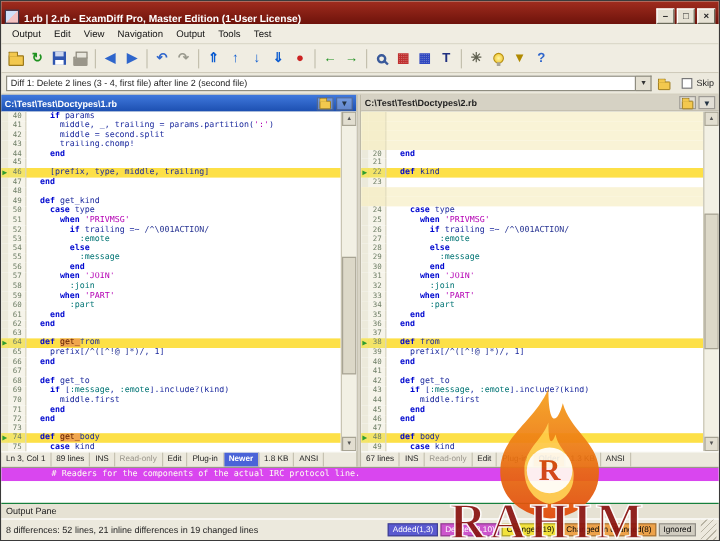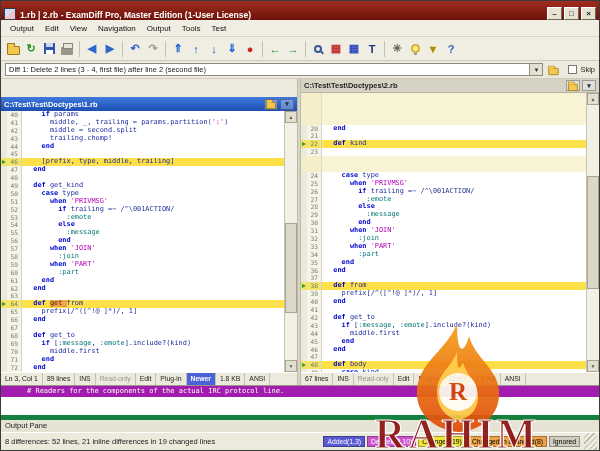--- a/index.html
+++ b/index.html
@@ -35,21 +35,21 @@
   .ic-bulb::after{content:"";position:absolute;left:2px;bottom:-3px;width:3px;height:3px;background:#a8a498;}
   
   .diffbar{flex:0 0 18px;display:flex;align-items:center;gap:3px;padding:0 4px;background:#ece9dd;border-bottom:1px solid #cfcaba;}
   .diff-field{flex:1;height:13px;background:#fff;border:1px solid #8f8d80;font-size:7.5px;line-height:12px;padding:0 3px;color:#222;white-space:nowrap;overflow:hidden;}
   .diff-drop{width:13px;height:13px;background:#e4e0d2;border:1px solid #8f8d80;border-left:none;font-size:6px;line-height:12px;text-align:center;color:#333;margin-left:-3px;}
   .skip{display:flex;align-items:flex-end;gap:3px;font-size:7.5px;margin-left:4px;color:#222;}
   .cb{width:9px;height:9px;background:#fff;border:1px solid #777;}
   
   .main{flex:1;display:flex;min-height:0;}
   .pane{display:flex;flex-direction:column;min-width:0;}
-  #paneL{width:296px;flex:0 0 296px;margin-top:18px;}
+  #paneL{width:296px;flex:0 0 296px;}
   #paneR{flex:1;}
   .splitter{flex:0 0 4px;background:#d8d4c6;border-left:1px solid #bdb9a8;border-right:1px solid #bdb9a8;}
   .phdr{flex:0 0 14px;display:flex;align-items:center;padding:0 3px;font-size:7.5px;font-weight:bold;}
   .phdr.active{background:linear-gradient(#4079dd,#1c4fb0);color:#fff;}
   .phdr.inactive{background:#d6d2c4;color:#222;border-bottom:1px solid #b8b4a4;}
   .ppath{flex:1;white-space:nowrap;overflow:hidden;}
   .hdr-btn{width:14px;height:11px;display:flex;align-items:center;justify-content:center;background:rgba(255,255,255,.3);border:1px solid rgba(0,0,0,.3);margin-left:2px;font-size:7px;color:#234;}
   .pcode{flex:1;position:relative;background:#fff;overflow:hidden;}
   .code-rows{position:absolute;top:0;left:0;right:13px;bottom:0;overflow:hidden;}
   .row{display:flex;height:7.9px;line-height:7.9px;font-family:"DejaVu Sans Mono",monospace;font-size:6.9px;white-space:pre;}
@@ -69,23 +69,23 @@
   .sb-thumb{position:absolute;left:0;right:0;background:#dcd8c8;border:1px solid #a8a494;}
   .t1{top:42%;height:38%;}
   .t2{top:28%;height:44%;}
   .pstatus{flex:0 0 13px;background:#ece9dd;display:flex;align-items:stretch;font-size:6.8px;border-top:1px solid #fff;overflow:hidden;}
   .seg{padding:0 4px;line-height:12px;border-right:1px solid #c6c2b2;color:#222;white-space:nowrap;}
   .seg.dim{color:#98948a;}
   .seg.newer{background:#4a63d8;color:#fff;font-weight:bold;}
   .seg.older{background:#f0a43a;color:#111;font-weight:bold;}
   
   .output{flex:0 0 30px;display:flex;flex-direction:column;background:#fff;border-top:1px solid #9a9688;}
-  .out-line{height:11px;background:#a21caf;color:#fdfdf2;font-family:"DejaVu Sans Mono",monospace;font-size:7px;line-height:11px;padding-left:26px;white-space:nowrap;overflow:hidden;}
+  .out-line{height:11px;background:#d946ef;color:#fdfdf2;font-family:"DejaVu Sans Mono",monospace;font-size:7px;line-height:11px;padding-left:42px;white-space:nowrap;overflow:hidden;}
   .out-rest{flex:1;background:#fff;}
-  .outlabel{flex:0 0 13px;background:#e6e2d4;border-top:5px solid #15803d;font-size:7.5px;line-height:12px;padding-left:4px;color:#222;}
+  .outlabel{flex:0 0 13px;background:#e6e2d4;border-top:1px solid #15803d;font-size:7.5px;line-height:12px;padding-left:4px;color:#222;}
   
   .statusbar{flex:0 0 18px;background:#ece9dd;border-top:1px solid #fff;display:flex;align-items:center;padding:0 2px 0 4px;gap:4px;}
   .summary{font-size:7.5px;color:#222;white-space:nowrap;}
   .badges{margin-left:auto;display:flex;gap:2px;align-items:center;}
   .badge{font-size:6.8px;padding:1px 3px;border:1px solid rgba(0,0,0,.3);white-space:nowrap;}
   .grip{width:13px;align-self:stretch;background:repeating-linear-gradient(135deg,transparent 0 3px,#b8b4a4 3px 4px);}
   
   .watermark{position:absolute;right:-8px;bottom:-8px;width:300px;height:140px;opacity:.93;pointer-events:none;}
 </style>
 </head>

